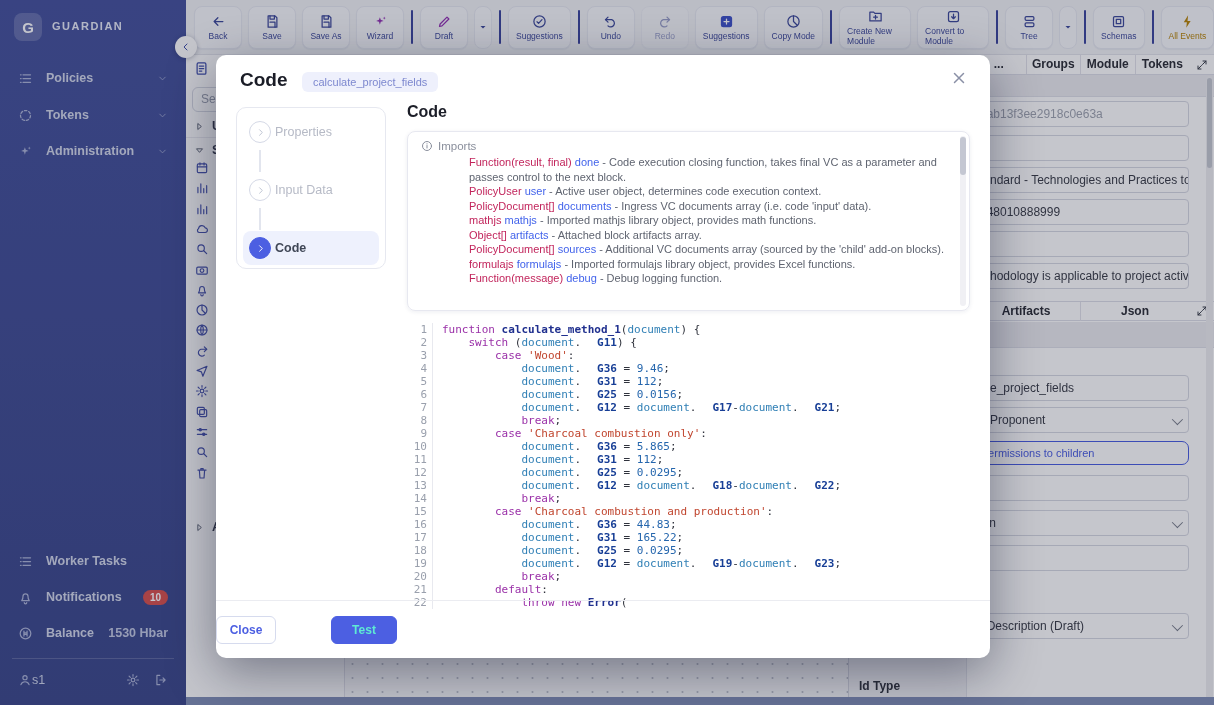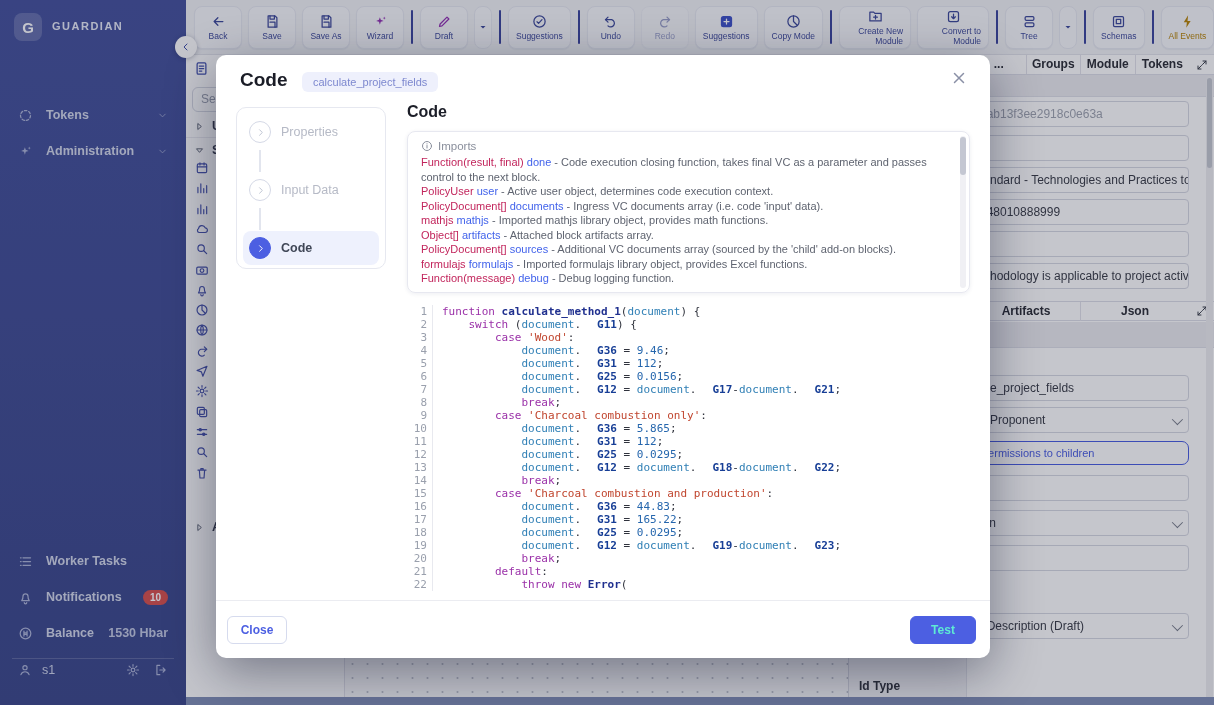--- a/index.html
+++ b/index.html
@@ -17,35 +17,35 @@
     font-size:11px;letter-spacing:1.5px;}
   .sb-item{position:absolute;left:0;width:186px;height:36px;display:flex;align-items:center;
     gap:13px;padding:0 18px;color:#d3d8ea;font-size:12.5px;font-weight:600;cursor:pointer;}
   .sb-item .ic{width:15px;height:15px;color:#aeb6d8;flex:0 0 auto;display:flex;}
   .sb-item .chev{margin-left:auto;width:11px;height:11px;color:#9aa3cc;display:flex;}
   .sb-badge{margin-left:auto;background:var(--c-badge-red,#d9534f);color:#fff;font-size:10px;
     font-weight:bold;border-radius:9px;padding:2px 7px;line-height:11px;}
   .sb-val{margin-left:auto;color:#c2c9e2;font-weight:600;font-size:12.5px;}
   .sb-divider{position:absolute;left:12px;right:12px;top:658px;height:1px;background:rgba(255,255,255,.18);}
   .sb-user{position:absolute;left:0;top:663px;width:186px;height:34px;display:flex;
-    align-items:flex-start;gap:10px;padding:0 18px;color:#cfd5ea;font-size:12.5px;}
+    align-items:center;padding:0 18px;color:#cfd5ea;font-size:12.5px;}
   .sb-user .ic{width:14px;height:14px;color:#aeb6d8;display:flex;}
   .sb-user .right-ics{margin-left:auto;display:flex;gap:14px;}
 
   
   .toolbar{position:absolute;left:186px;top:0;width:1028px;height:55px;background:#f2f3f6;
     display:flex;align-items:center;padding:0 8px;z-index:2;border-bottom:1px solid #e3e4ea;}
   .tb-group{display:flex;align-items:center;gap:6px;}
   .tb-sep{width:2px;height:34px;background:#3d479e;margin:0 7px;border-radius:1px;flex:0 0 auto;}
   .tb-btn{min-width:48px;height:43px;padding:4px 7px 3px;border-radius:8px;background:#f8f9fc;
     border:1px solid #e7e9f1;box-shadow:0 1px 1px rgba(40,50,110,.05);display:flex;
     flex-direction:column;align-items:center;justify-content:center;gap:3px;cursor:pointer;
     color:var(--c-toolbar-ink,#3f4b9b);flex:0 0 auto;}
   .tb-btn .ic{width:15px;height:15px;display:flex;}
-  .tb-btn .lb{font-size:8.5px;line-height:1.15;text-align:right;white-space:nowrap;}
+  .tb-btn .lb{font-size:8.5px;line-height:1.15;text-align:left;white-space:nowrap;}
   .tb-btn.wide .lb{white-space:normal;width:56px;}
   .tb-btn.purple .ic{color:var(--c-purple,#9333b4);}
   .tb-btn.amber{color:var(--c-amber,#b8860b);}
   .tb-btn.disabled{opacity:.5;}
   .tb-caret{width:18px;height:43px;border-radius:8px;background:#f8f9fc;border:1px solid #e7e9f1;
     display:flex;align-items:center;justify-content:center;color:#3f4b9b;cursor:pointer;flex:0 0 auto;}
   .tb-caret .ic{width:12px;height:12px;display:flex;}
 
   
   .collapse-btn{position:absolute;left:175px;top:36px;width:22px;height:22px;border-radius:50%;
@@ -102,72 +102,85 @@
   .overlay{position:absolute;inset:0;background:rgba(13,17,40,.24);z-index:10;}
   .modal{position:absolute;left:216px;top:55px;width:774px;height:603px;background:#fff;
     border-radius:10px;z-index:20;box-shadow:0 14px 50px rgba(10,15,40,.42);}
   .m-title{position:absolute;left:24px;top:14px;font-size:19px;font-weight:bold;color:#1a1c26;}
   .m-badge{position:absolute;left:86px;top:17px;background:#eef0fc;color:#7d88cf;font-size:11px;
     padding:4px 11px;border-radius:6px;}
   .m-close{position:absolute;right:22px;top:14px;width:18px;height:18px;color:#8a90a6;cursor:pointer;display:flex;}
 
   .m-stepper{position:absolute;left:20px;top:52px;width:150px;height:162px;border:1px solid #e6e8f0;
     border-radius:10px;padding:7px 6px;}
-  .step-item{display:flex;align-items:center;gap:10px;height:34px;padding-left:6px;border-radius:8px;cursor:pointer;}
+  .step-item{display:flex;align-items:center;gap:4px;height:34px;padding-left:6px;border-radius:8px;cursor:pointer;}
   .step-item .circ{width:22px;height:22px;border-radius:50%;border:1.5px solid #d5d9e6;display:flex;
     align-items:center;justify-content:center;color:#b9bfcf;flex:0 0 auto;}
   .step-item .circ .ic{width:11px;height:11px;display:flex;}
   .step-item .slb{font-size:12.5px;color:#b6bac6;}
   .step-item.active{background:#eef1fd;}
   .step-item.active .circ{background:var(--c-accent,#4c5fe2);border-color:var(--c-accent,#4c5fe2);color:#fff;}
   .step-item.active .slb{color:#3f4656;font-weight:600;}
   .step-conn{width:2px;height:22px;background:#e2e5ee;margin:1px 0 1px 16px;}
 
   .m-content{position:absolute;left:191px;top:40px;width:563px;}
   .m-sec-title{font-size:16px;font-weight:bold;color:#1c1e28;margin:8px 0 10px 0;}
   .imports-box{position:relative;border:1px solid #e7e8f0;border-radius:8px;
-    box-shadow:0 1px 4px rgba(30,40,90,.08);padding:8px 22px 6px 13px;height:162px;overflow:hidden;}
+    box-shadow:0 1px 4px rgba(30,40,90,.08);padding:8px 22px 6px 13px;height:180px;overflow:hidden;}
   .imp-header{display:flex;align-items:center;gap:5px;color:#8a8f9c;font-size:11.5px;margin-bottom:3px;}
   .imp-header .ic{width:12px;height:12px;display:flex;}
-  .imp-line{font-size:11px;line-height:14.5px;color:#5f6470;}
+  .imp-line{font-size:11px;line-height:14.5px;color:#5f6470;margin-left:48px;}
   .imp-type{color:var(--c-type-pink,#c2255c);}
   .imp-name{color:var(--c-name-blue,#4263eb);}
   .imp-scroll{position:absolute;right:3px;top:4px;bottom:4px;width:6px;background:#f0f0f4;border-radius:3px;}
   .imp-scroll .thumb{position:absolute;top:1px;left:0;width:6px;height:38px;background:#c4c7d2;border-radius:3px;}
 
   .code-box{position:relative;margin-top:12px;height:286px;overflow:hidden;display:flex;
     font-family:"DejaVu Sans Mono",monospace;font-size:11px;line-height:13px;}
   .gutter{width:26px;flex:0 0 auto;text-align:right;padding-right:5px;color:#9aa0ad;
     border-right:1px solid #e8e9ef;}
   .codecol{padding-left:9px;white-space:pre;color:#30333d;}
   .c-kw{color:var(--c-code-kw,#9a30a8);}
   .c-fn{color:var(--c-code-fn,#20308f);font-weight:bold;}
   .c-var{color:var(--c-code-var,#2f7fb5);}
   .c-prop{color:var(--c-code-prop,#173e96);font-weight:bold;margin-left:16px;}
   .c-num{color:var(--c-code-num,#2566ad);}
   .c-str{color:var(--c-code-str,#c0452e);}
 
   .m-footer{position:absolute;left:0;bottom:0;width:774px;height:58px;border-top:1px solid #ebecf1;
-    display:flex;align-items:center;justify-content:space-between;gap:12px;padding-right:14px;padding-left:11px;}
+    display:flex;align-items:center;justify-content:flex-start;gap:12px;padding-right:14px;}
   .btn{height:28px;border-radius:6px;font-size:12px;font-weight:600;cursor:pointer;
     font-family:"Liberation Sans",sans-serif;}
   .btn-close{width:60px;background:#fff;border:1px solid #d6dbee;color:var(--c-accent,#4c5fe2);}
   .btn-test{width:66px;background:var(--c-accent,#4c5fe2);border:1px solid var(--c-accent,#4c5fe2);color:#5eead4;margin-left:43px;}
 
   .ic svg,.chev svg,.m-close svg{width:100%;height:100%;display:block;}
 </style>
 </head>
 <body>
 
 <div class="screen">
 
   <aside class="sidebar">
     <div class="sb-logo">G</div>
     <div class="sb-brand">GUARDIAN</div>
 
+    <div class="sb-item" style="top:60px">
+      <span class="ic">
+          <svg viewBox="0 0 24 24" fill="none" stroke="currentColor" stroke-width="2" stroke-linecap="round" stroke-linejoin="round">
+            <path d="M4 6h1M8 6h12M4 12h1M8 12h12M4 18h1M8 18h12"></path>
+          </svg>
+        </span>
+      <span>Policies</span>
+      <span class="chev">
+          <svg viewBox="0 0 24 24" fill="none" stroke="currentColor" stroke-width="2" stroke-linecap="round" stroke-linejoin="round">
+            <path d="M6 9l6 6 6-6"></path>
+          </svg>
+        </span>
+    </div>
     <div class="sb-item" style="top:97px">
       <span class="ic">
           <svg viewBox="0 0 24 24" fill="none" stroke="currentColor" stroke-width="2" stroke-linecap="round" stroke-linejoin="round">
             <circle cx="12" cy="12" r="8" stroke-dasharray="4 3"></circle>
           </svg>
         </span>
       <span>Tokens</span>
       <span class="chev">
           <svg viewBox="0 0 24 24" fill="none" stroke="currentColor" stroke-width="2" stroke-linecap="round" stroke-linejoin="round">
             <path d="M6 9l6 6 6-6"></path>

